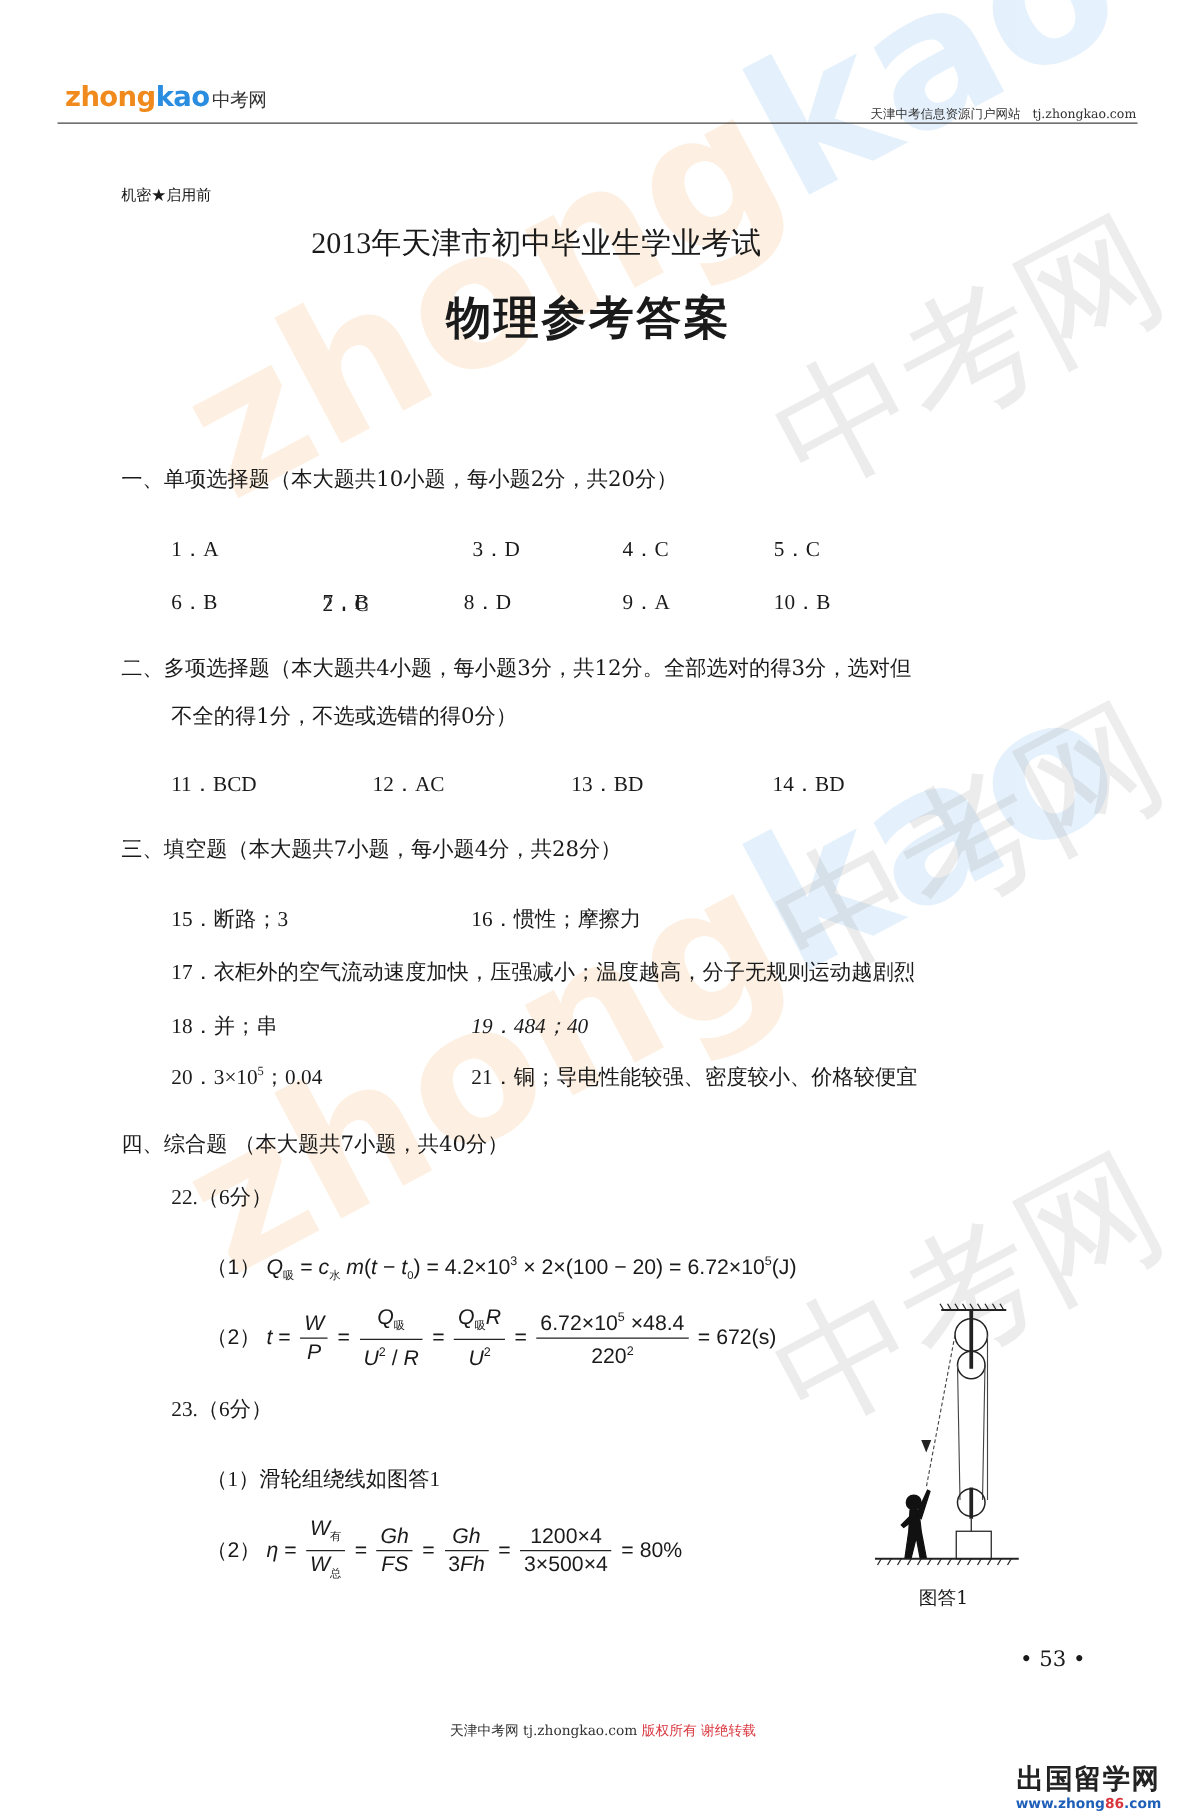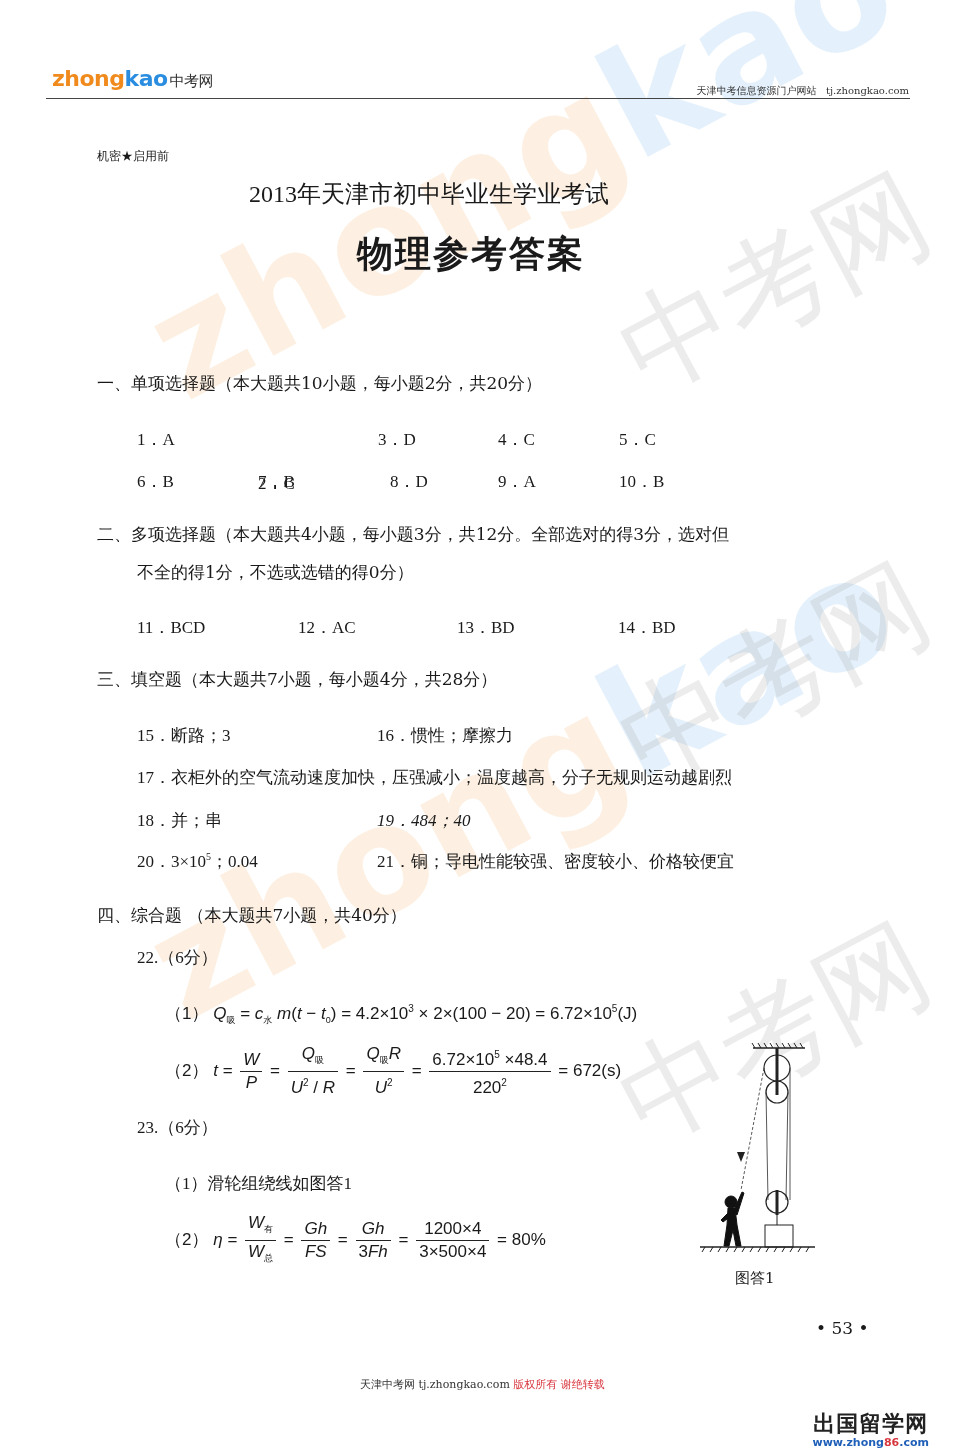--- a/index.html
+++ b/index.html
@@ -60,21 +60,21 @@
 <div class="abs title2">物理参考答案</div>
 
 <div class="abs sec" style="left:97px;top:372px;">一、单项选择题（本大题共10小题，每小题2分，共20分）</div>
 <div class="abs ans" style="left:137px;top:428px;"><span>1．</span><span>A</span></div>
 <div class="abs ans" style="left:258px;top:428px;margin-top:44px;"><span>2．</span><span>C</span></div>
 <div class="abs ans" style="left:378px;top:428px;"><span>3．</span><span>D</span></div>
 <div class="abs ans" style="left:498px;top:428px;"><span>4．</span><span>C</span></div>
 <div class="abs ans" style="left:619px;top:428px;"><span>5．</span><span>C</span></div>
 <div class="abs ans" style="left:137px;top:470px;"><span>6．</span><span>B</span></div>
 <div class="abs ans" style="left:258px;top:470px;"><span>7．</span><span>B</span></div>
-<div class="abs ans" style="left:390px;top:470px;"><span>8．</span><span>D</span></div>
+<div class="abs ans" style="left:371px;top:470px;"><span>8．</span><span>D</span></div>
 <div class="abs ans" style="left:498px;top:470px;"><span>9．</span><span>A</span></div>
 <div class="abs ans" style="left:619px;top:470px;"><span>10．</span><span>B</span></div>
 
 <div class="abs sec" style="left:97px;top:523px;">二、多项选择题（本大题共4小题，每小题3分，共12分。全部选对的得3分，选对但</div>
 <div class="abs sec" style="left:137px;top:561px;">不全的得1分，不选或选错的得0分）</div>
 <div class="abs ans" style="left:137px;top:616px;"><span>11．</span><span>BCD</span></div>
 <div class="abs ans" style="left:298px;top:616px;"><span>12．</span><span>AC</span></div>
 <div class="abs ans" style="left:457px;top:616px;"><span>13．</span><span>BD</span></div>
 <div class="abs ans" style="left:618px;top:616px;"><span>14．</span><span>BD</span></div>
 

